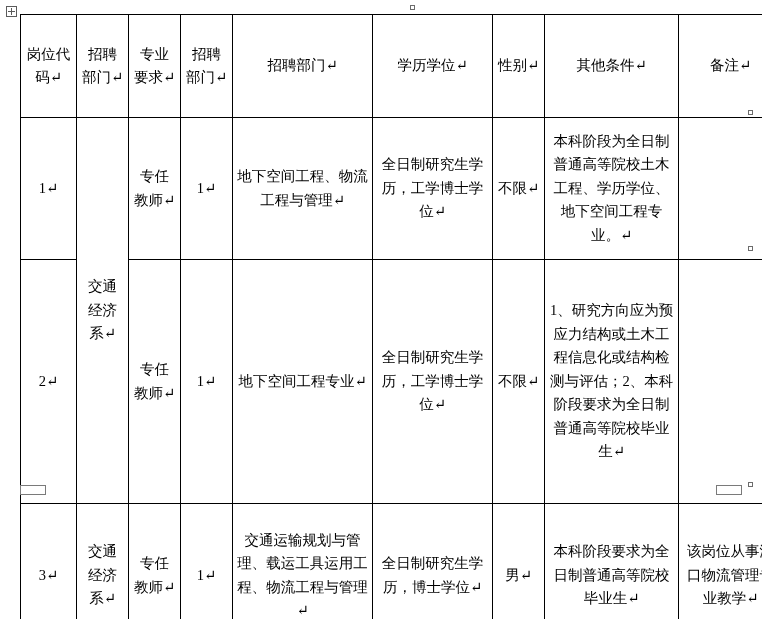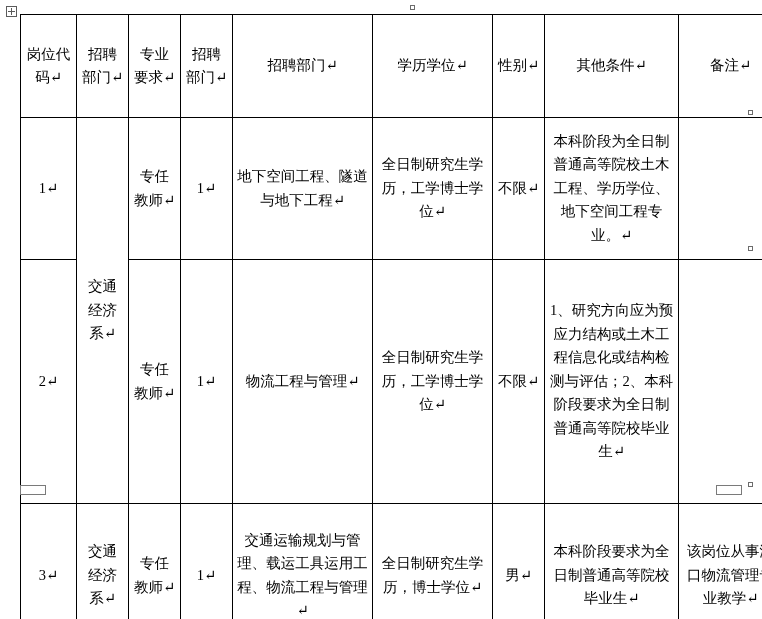--- a/index.html
+++ b/index.html
@@ -152,32 +152,32 @@
           <td class="hdr narrow">性别↵</td>
           <td class="hdr">其他条件↵</td>
           <td class="hdr">备注↵</td>
         </tr>
 
         <tr class="row-a">
           <td>1↵</td>
           <td class="narrow" rowspan="2">交通经济系↵</td>
           <td class="narrow">专任教师↵</td>
           <td>1↵</td>
-          <td>地下空间工程、隧道与地下工程↵</td>
+          <td>地下空间工程、物流工程与管理↵</td>
           <td>全日制研究生学历，工学博士学位↵</td>
           <td class="narrow">不限↵</td>
           <td>本科阶段为全日制普通高等院校土木工程、学历学位、地下空间工程专业。↵</td>
           <td></td>
         </tr>
 
         <tr class="row-b">
           <td>2↵</td>
           <td class="narrow">专任教师↵</td>
           <td>1↵</td>
-          <td>物流工程与管理↵</td>
+          <td>地下空间工程专业↵</td>
           <td>全日制研究生学历，工学博士学位↵</td>
           <td class="narrow">不限↵</td>
           <td>1、研究方向应为预应力结构或土木工程信息化或结构检测与评估；2、本科阶段要求为全日制普通高等院校毕业生↵</td>
           <td></td>
         </tr>
 
         <tr class="row-c">
           <td>3↵</td>
           <td class="narrow">交通经济系↵</td>
           <td class="narrow">专任教师↵</td>

